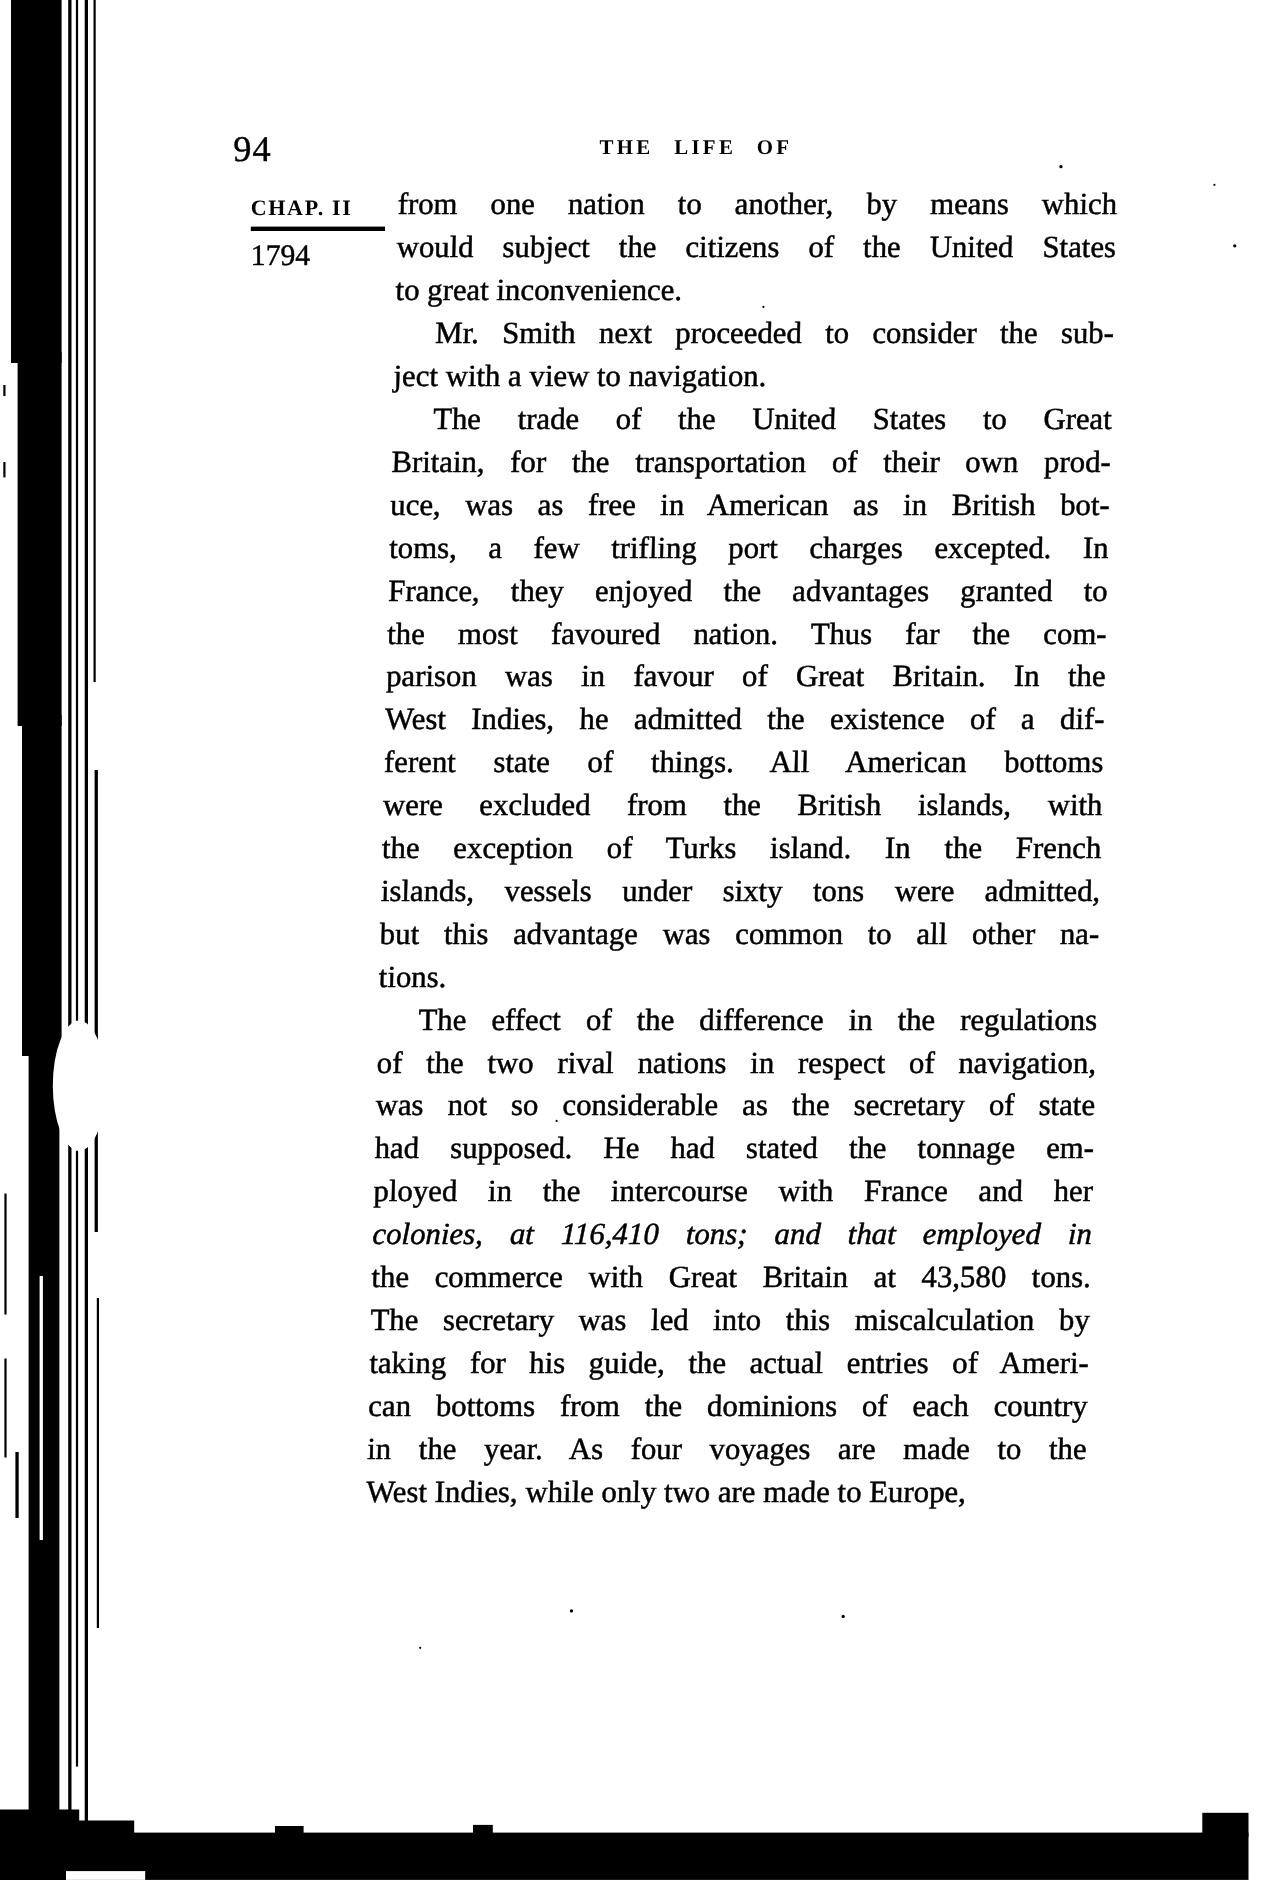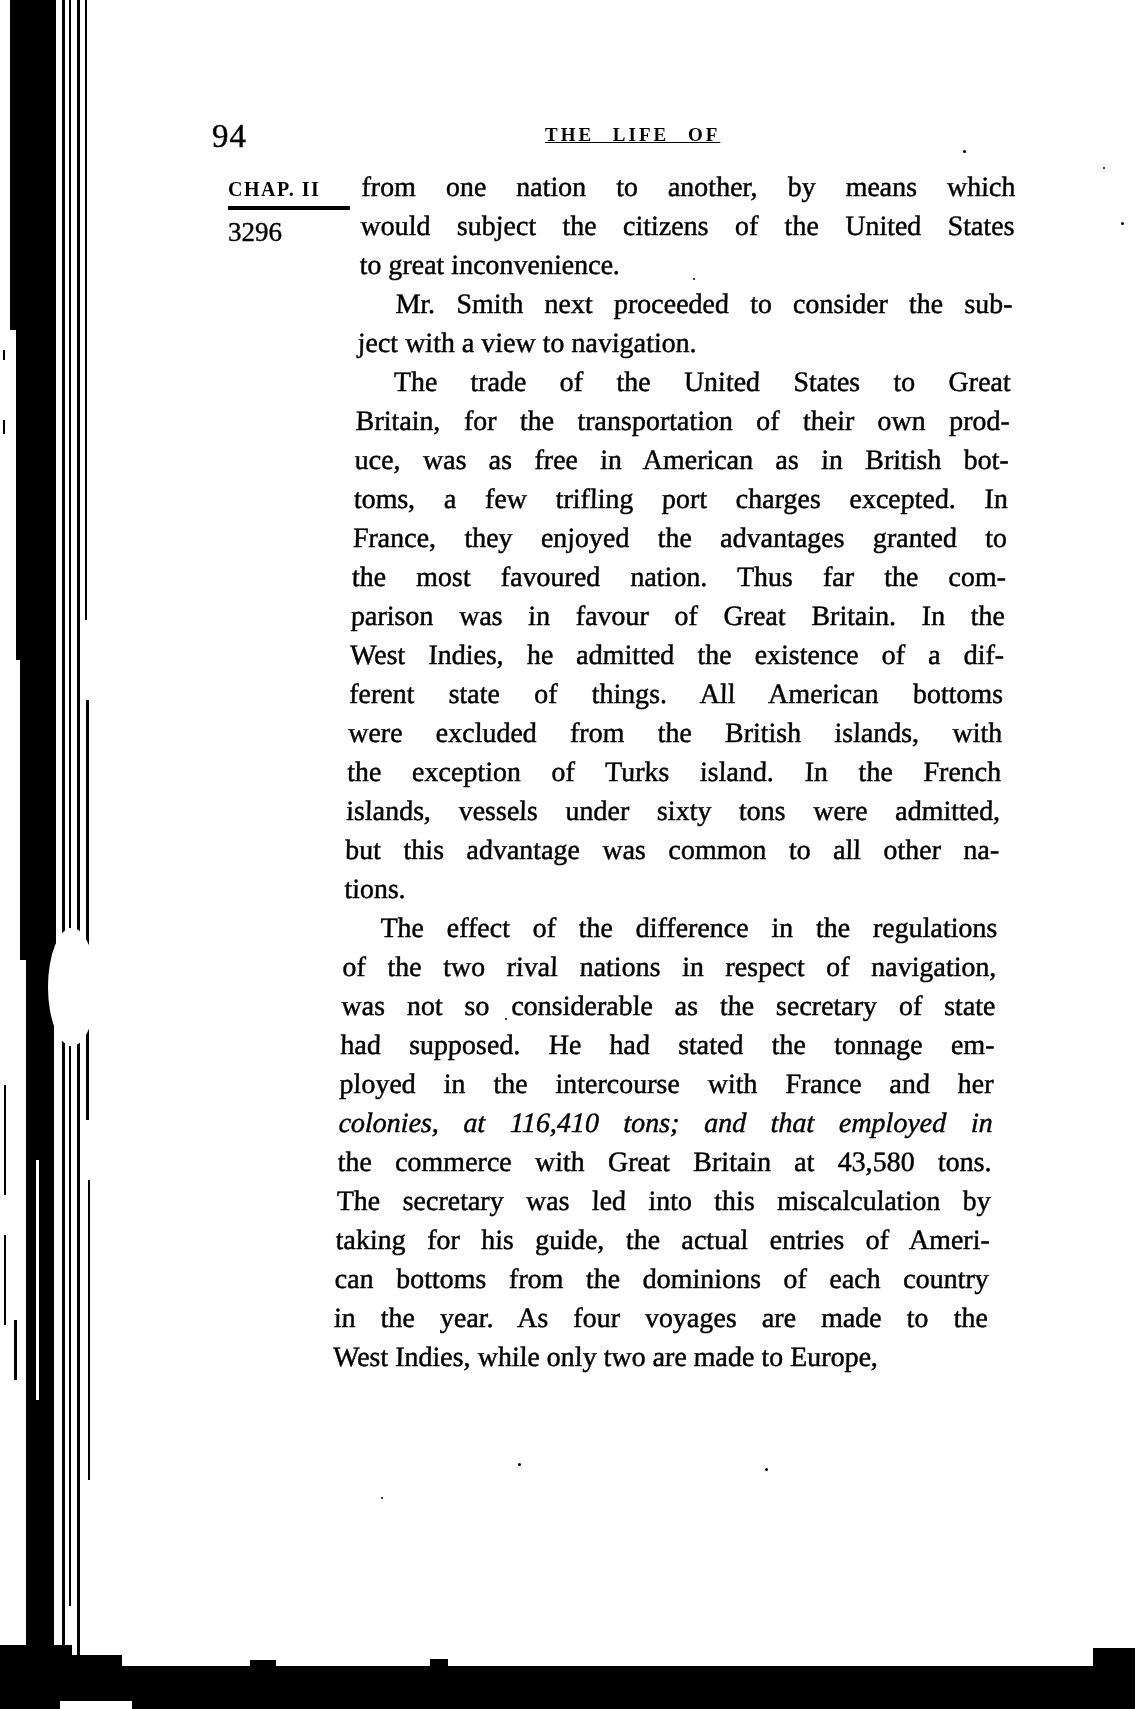--- a/index.html
+++ b/index.html
@@ -16,21 +16,20 @@
 
   .page-number {
     position:absolute; left:212px; top:118px;
     font-size:33px; letter-spacing:1px;
     -webkit-text-stroke:0.4px #000;
   }
   .running-title {
     position:absolute; left:545px; top:124px;
     font-size:19px; font-weight:700; letter-spacing:3px; word-spacing:11px;
     white-space:nowrap;
-    text-decoration:underline;
   }
   .margin-note { position:absolute; left:228px; top:178px; width:122px; text-align:left; }
   .margin-note .chap { font-size:20px; font-weight:700; letter-spacing:1.5px; white-space:nowrap; }
   .margin-note .rule { height:4px; background:#000; margin-top:5px; }
   .margin-note .year { margin-top:7px; font-size:27px; -webkit-text-stroke:0.4px #000; }
 
   .body-text {
     position:absolute; left:362px; top:167px; width:654px;
     transform:skewX(-1.4deg); transform-origin:0 0;
   }
@@ -122,21 +121,21 @@
   <div class="speck s6"></div>
   <div class="speck s7"></div>
   <div class="speck s8"></div>
 
   <div class="page-number">94</div>
   <div class="running-title">THE LIFE OF</div>
 
   <div class="margin-note">
     <div class="chap">CHAP. II</div>
     <div class="rule"></div>
-    <div class="year">3296</div>
+    <div class="year">1794</div>
   </div>
 
   <div class="body-text">
       <div class="line justify">from one nation to another, by means which</div>
       <div class="line justify">would subject the citizens of the United States</div>
       <div class="line left">to great inconvenience.</div>
       <div class="line justify-indent">Mr. Smith next proceeded to consider the sub-</div>
       <div class="line left">ject with a view to navigation.</div>
       <div class="line justify-indent">The trade of the United States to Great</div>
       <div class="line justify">Britain, for the transportation of their own prod-</div>

